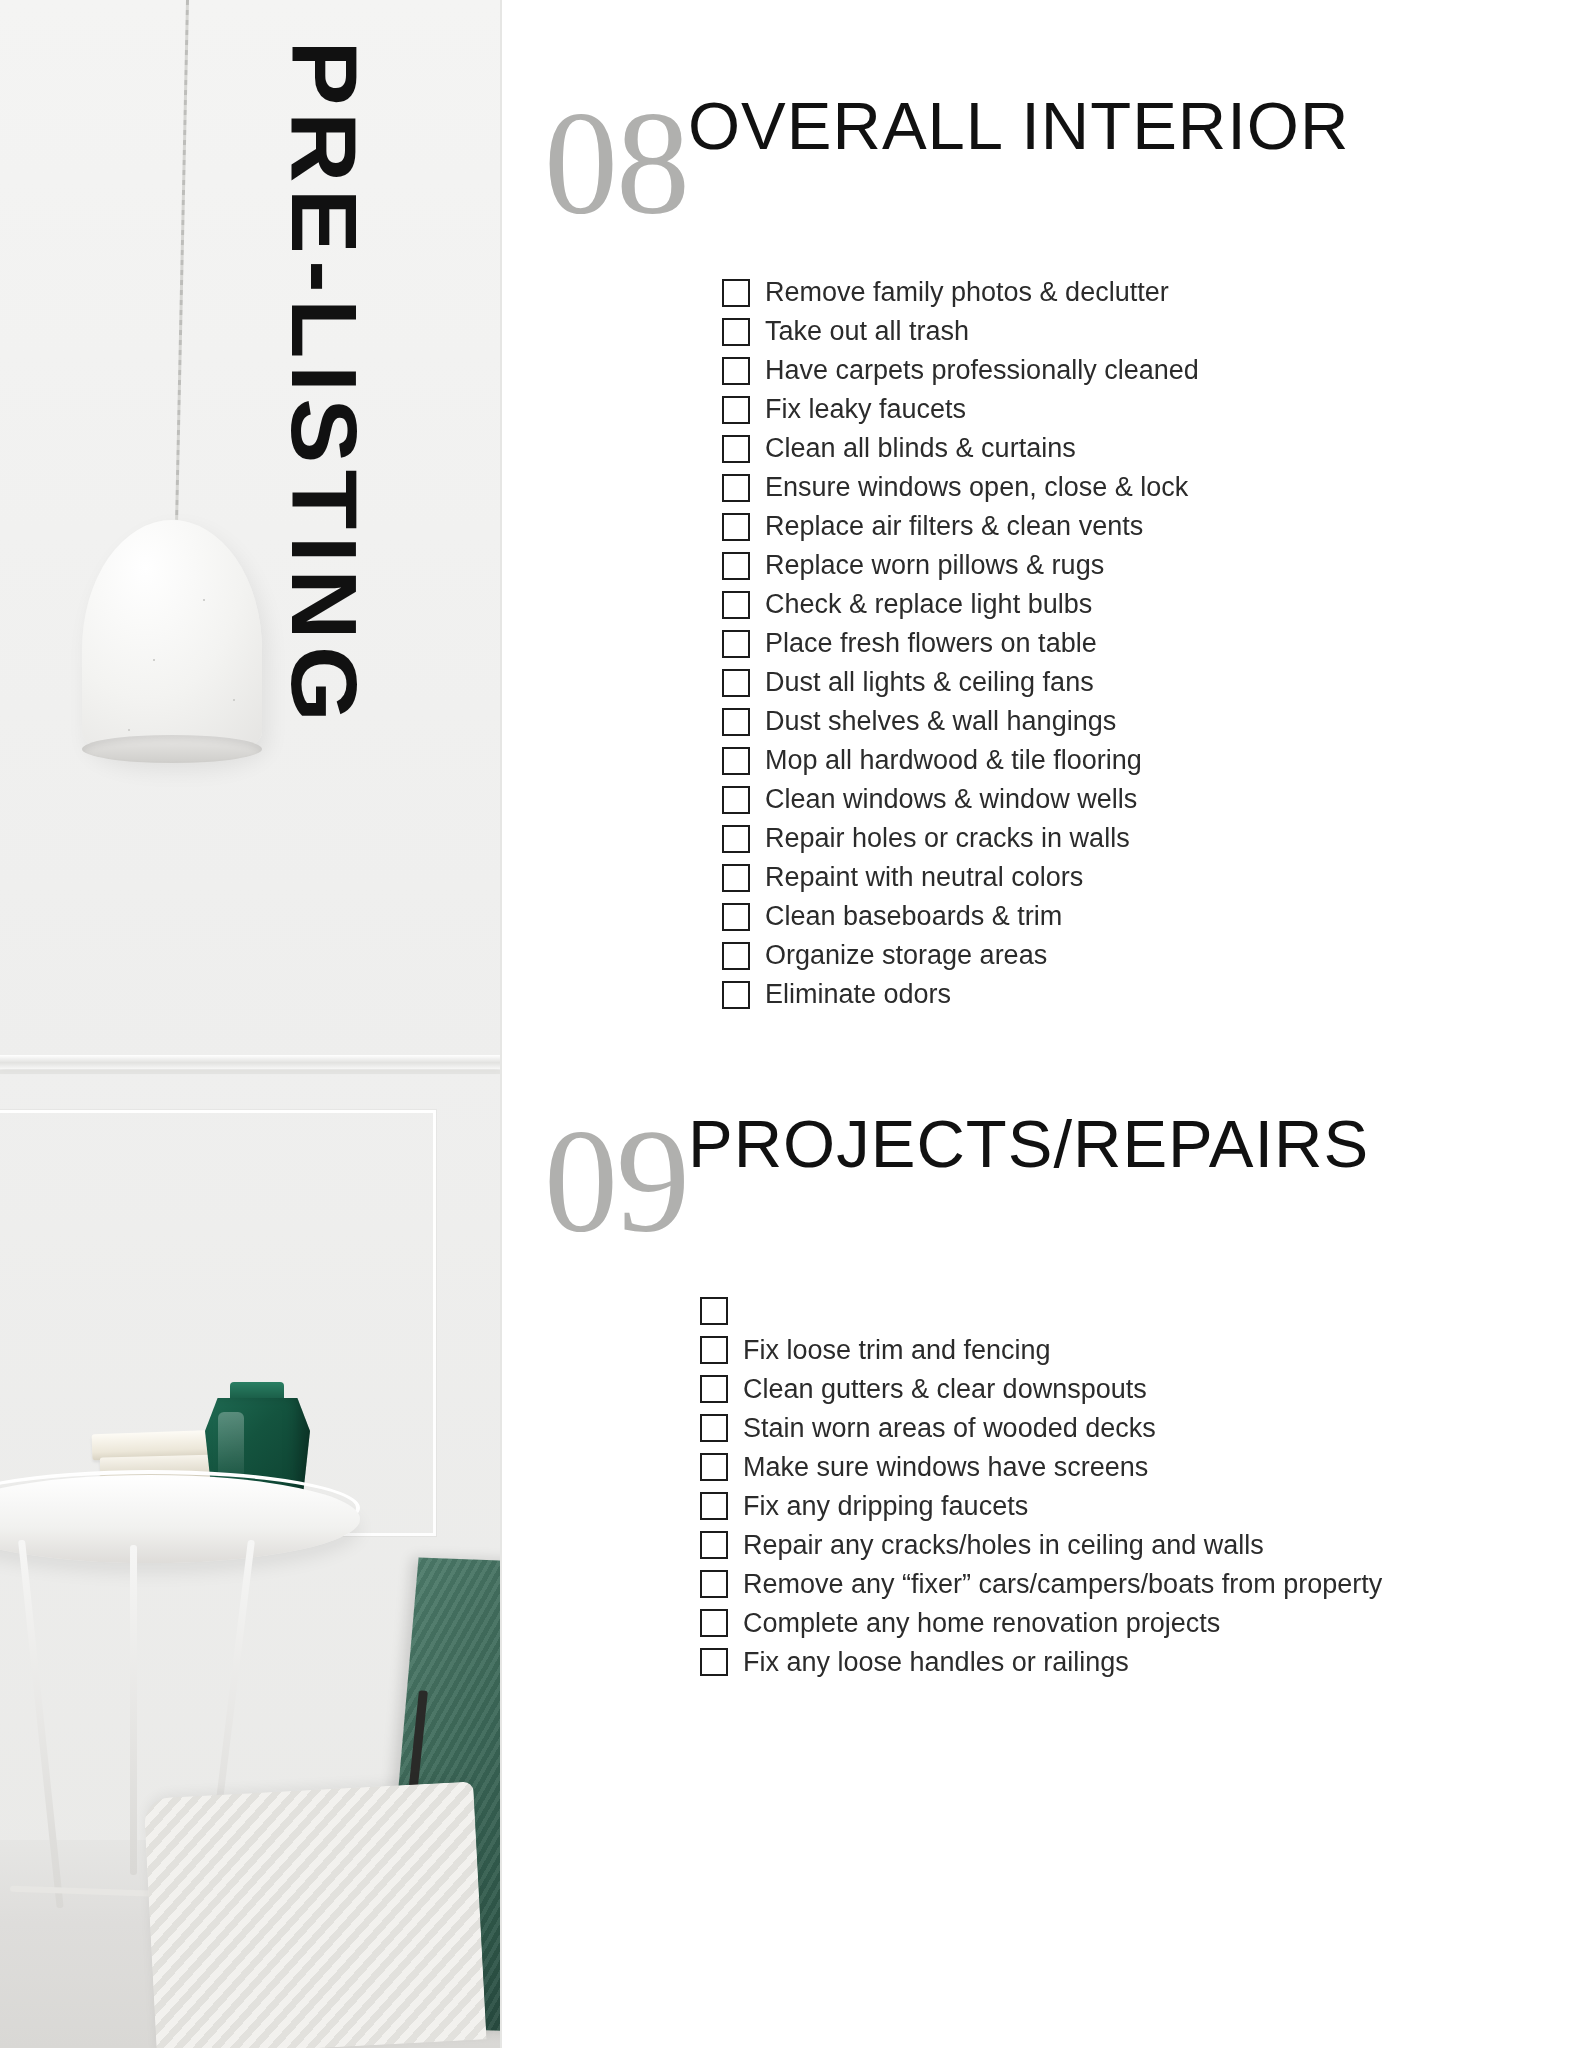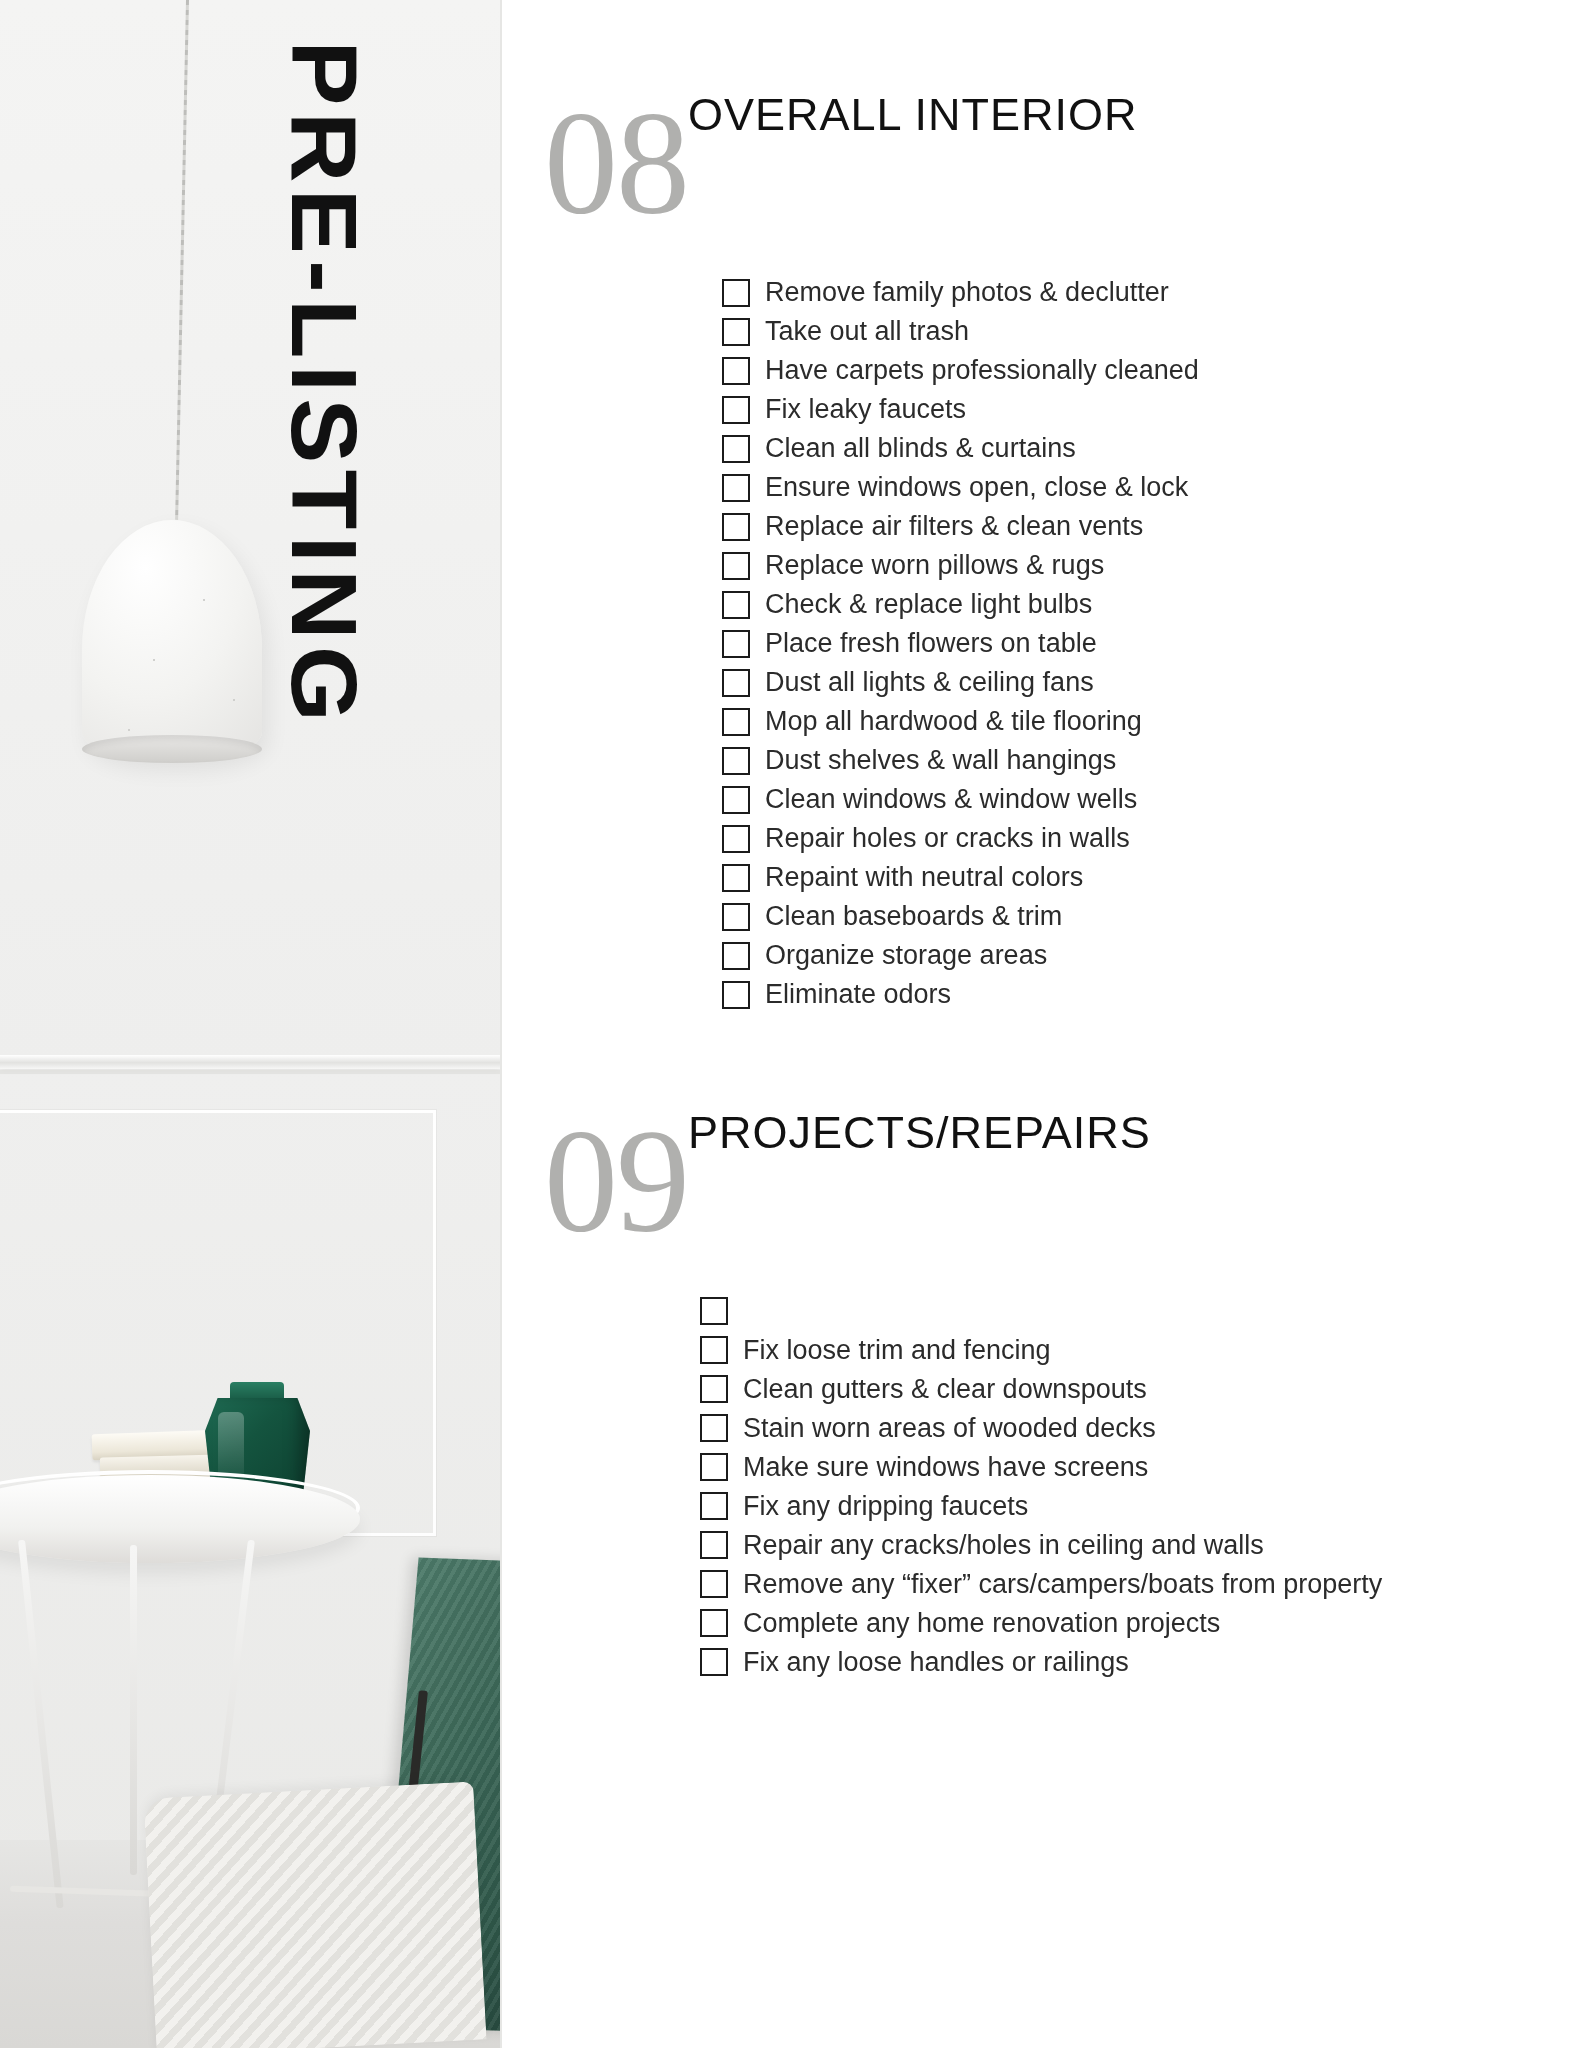--- a/index.html
+++ b/index.html
@@ -295,21 +295,21 @@
     font-size: 148px;
     line-height: .86;
     color: #b0b0ae;
     letter-spacing: -2px;
     font-weight: 400;
     position: relative;
     top: 8px;
   }
   .section-title {
     font-family: "Liberation Sans", sans-serif;
-    font-size: 45px;
+    font-size: 67px;
     font-weight: 400;
     letter-spacing: 1px;
     color: #111111;
     line-height: 1;
     padding-bottom: 12px;
     white-space: nowrap;
   }
   .items {
     margin-top: 54px;
     padding-left: 222px;
@@ -424,25 +424,25 @@
         <div class="item">
             <span class="checkbox"></span>
             <span class="item-label">Place fresh flowers on table</span>
           </div>
         <div class="item">
             <span class="checkbox"></span>
             <span class="item-label">Dust all lights &amp; ceiling fans</span>
           </div>
         <div class="item">
             <span class="checkbox"></span>
+            <span class="item-label">Dust shelves &amp; wall hangings</span>
+          </div>
+        <div class="item">
+            <span class="checkbox"></span>
             <span class="item-label">Mop all hardwood &amp; tile flooring</span>
-          </div>
-        <div class="item">
-            <span class="checkbox"></span>
-            <span class="item-label">Dust shelves &amp; wall hangings</span>
           </div>
         <div class="item">
             <span class="checkbox"></span>
             <span class="item-label">Clean windows &amp; window wells</span>
           </div>
         <div class="item">
             <span class="checkbox"></span>
             <span class="item-label">Repair holes or cracks in walls</span>
           </div>
         <div class="item">

